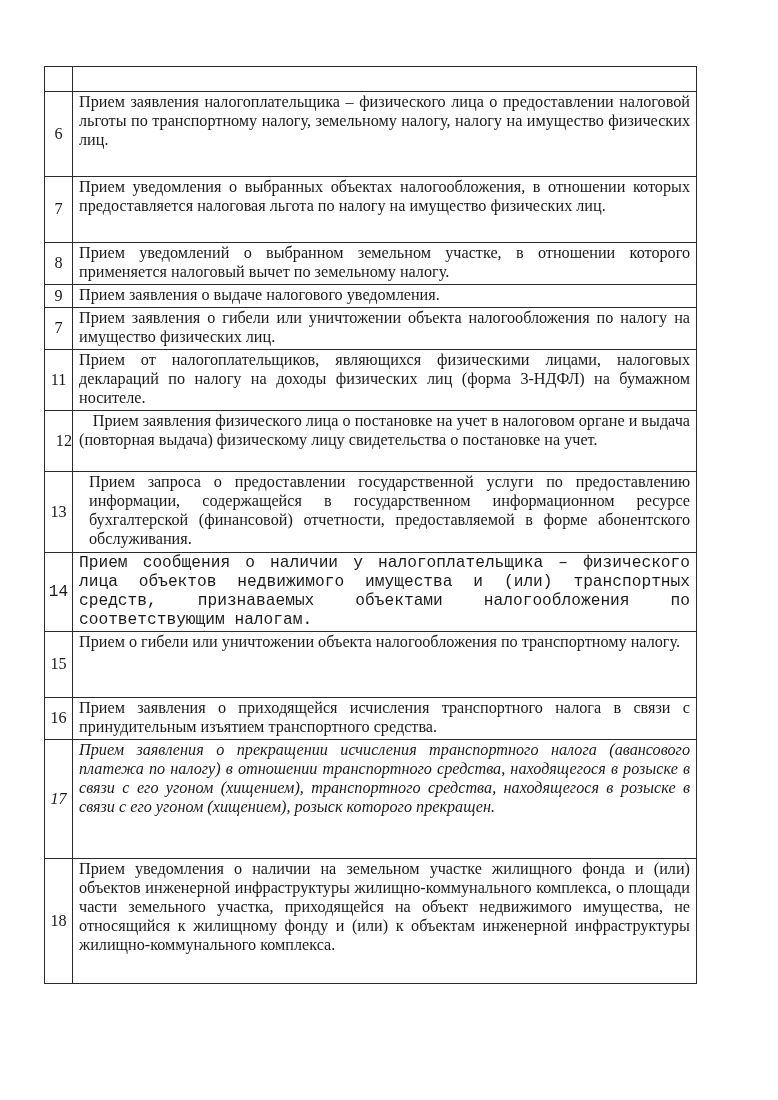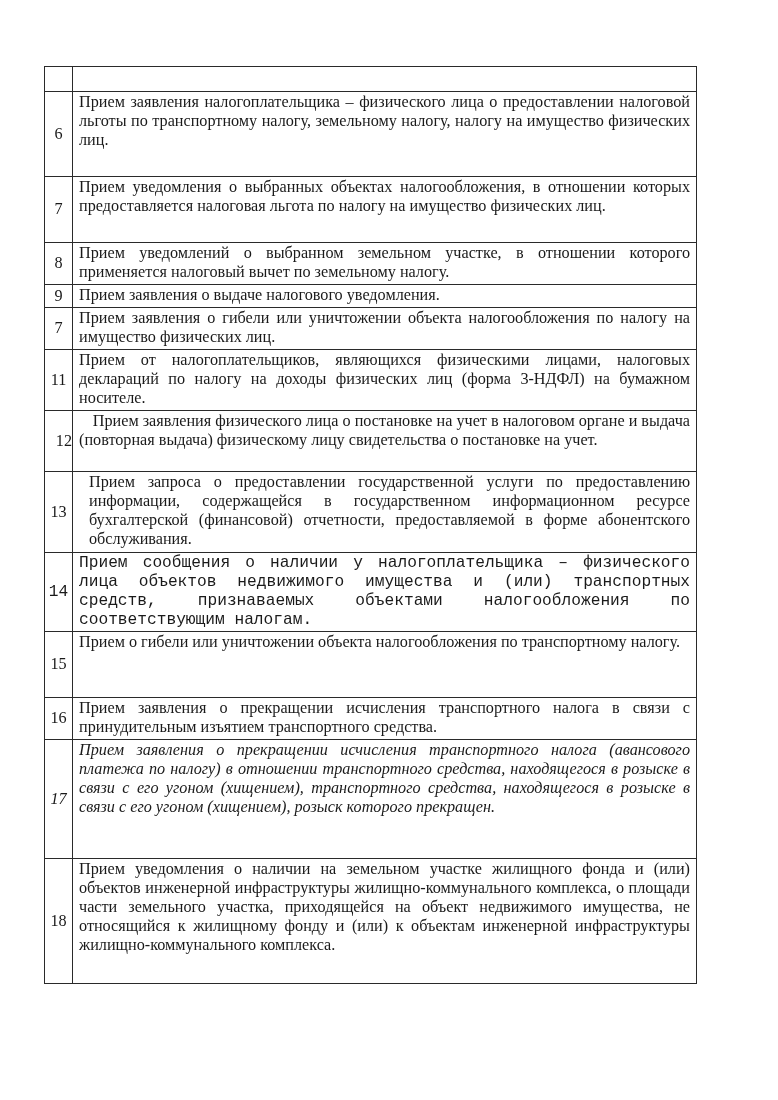--- a/index.html
+++ b/index.html
@@ -91,21 +91,21 @@
       <tr class="r14">
         <td class="num">14</td>
         <td class="txt">Прием сообщения о наличии у налогоплательщика – физического лица объектов недвижимого имущества и (или) транспортных средств, признаваемых объектами налогообложения по соответствующим налогам.</td>
       </tr>
       <tr class="r15">
         <td class="num">15</td>
         <td class="txt">Прием о гибели или уничтожении объекта налогообложения по транспортному налогу.</td>
       </tr>
       <tr class="r16">
         <td class="num">16</td>
-        <td class="txt">Прием заявления о прекращении исчисления транспортного налога в связи с принудительным изъятием транспортного средства.</td>
+        <td class="txt">Прием заявления о приходящейся исчисления транспортного налога в связи с принудительным изъятием транспортного средства.</td>
       </tr>
       <tr class="r17">
         <td class="num">17</td>
         <td class="txt">Прием заявления о прекращении исчисления транспортного налога (авансового платежа по налогу) в отношении транспортного средства, находящегося в розыске в связи с его угоном (хищением), транспортного средства, находящегося в розыске в связи с его угоном (хищением), розыск которого прекращен.</td>
       </tr>
       <tr class="r18">
         <td class="num">18</td>
         <td class="txt">Прием уведомления о наличии на земельном участке жилищного фонда и (или) объектов инженерной инфраструктуры жилищно-коммунального комплекса, о площади части земельного участка, приходящейся на объект недвижимого имущества, не относящийся к жилищному фонду и (или) к объектам инженерной инфраструктуры жилищно-коммунального комплекса.</td>
       </tr>
     </tbody>

